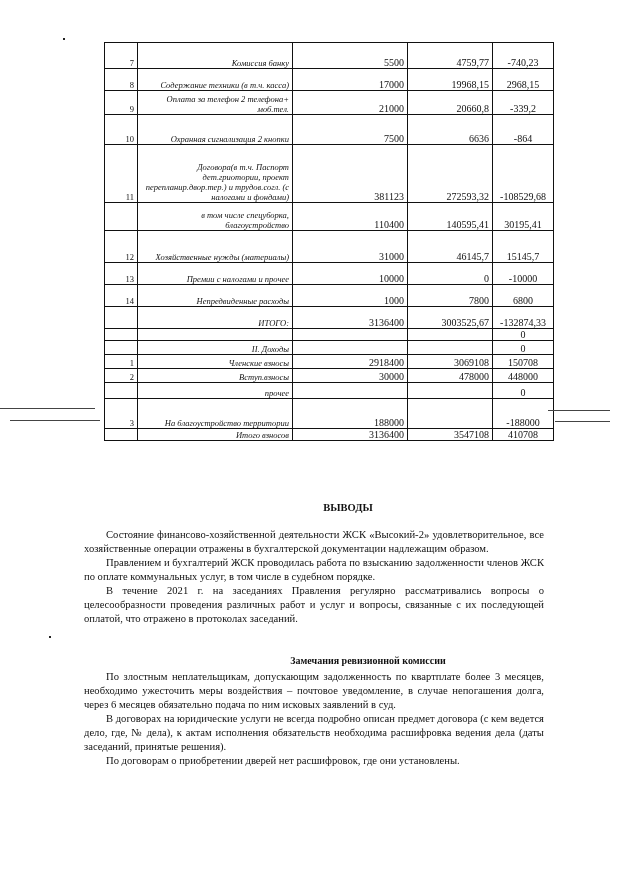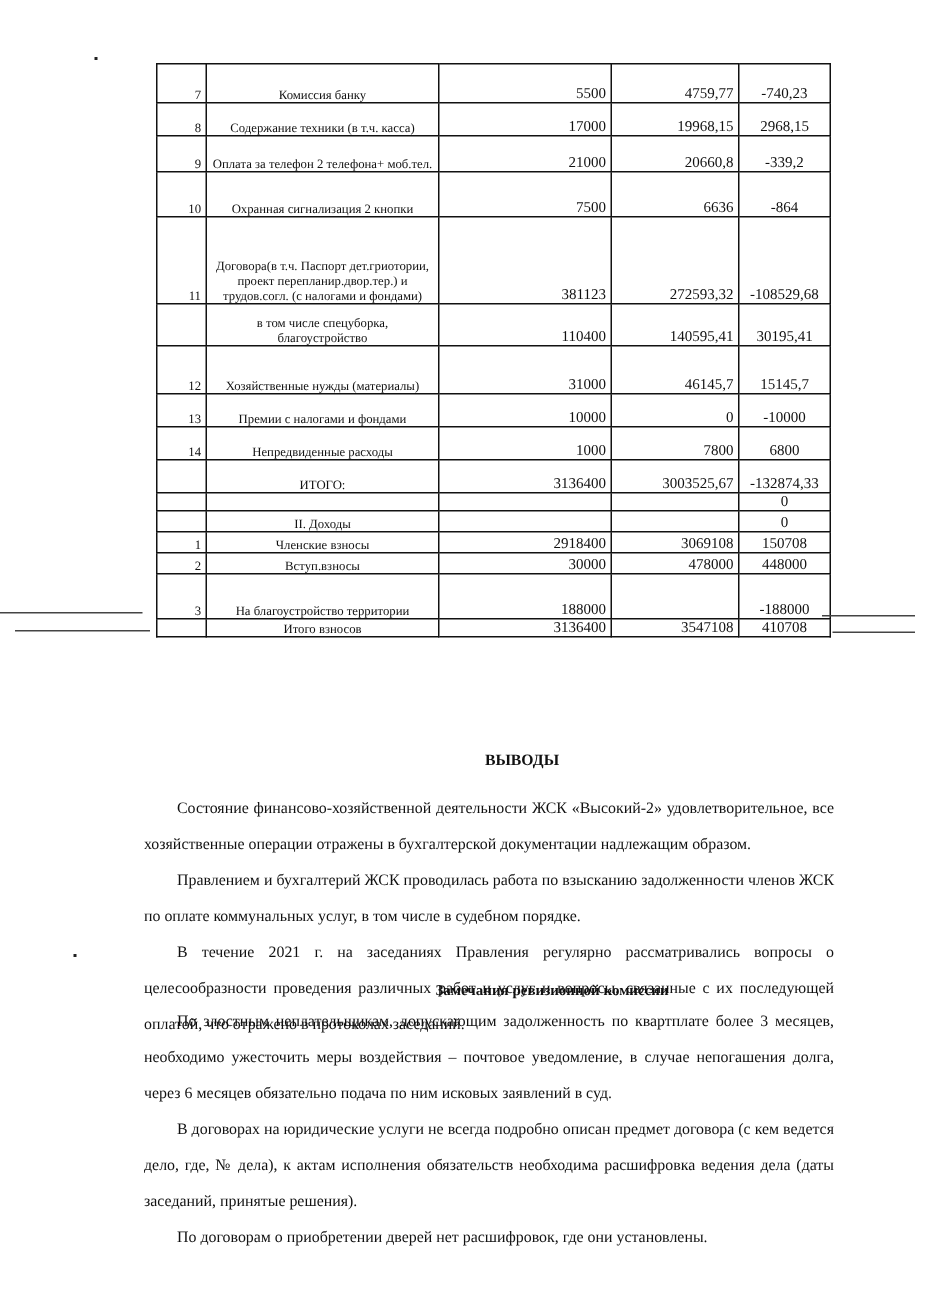--- a/index.html
+++ b/index.html
@@ -5,29 +5,29 @@
   html, body { margin:0; padding:0; background:#ffffff; }
   body { width:618px; height:876px; position:relative; overflow:hidden;
          font-family:"Liberation Serif", serif; color:#111; }
   .page { position:absolute; left:0; top:0; width:618px; height:876px; }
   .speck { position:absolute; width:2px; height:2px; background:#222; }
 
   table.fin { position:absolute; left:104px; top:42px; border-collapse:collapse;
               font-size:8.5px; font-family:"Liberation Serif", serif; }
   table.fin td { border:1px solid #111; padding:0 3px; vertical-align:bottom; }
   td.num { width:26px; text-align:right; }
-  td.name { width:148px; text-align:center; line-height:10px; }
+  td.name { width:148px; text-align:right; line-height:10px;font-style:italic; }
   td.v { text-align:right; font-size:10px; }
   td.c1 { width:108px; }
   td.c2 { width:78px; }
   td.c3 { width:54px;text-align:center; }
 
   .noise { position:absolute; height:1px; background:#444; }
 
-  .text { position:absolute; left:96px; width:460px; font-size:10.6px; line-height:24px;font-family:Liberation Serif, serif; }
+  .text { position:absolute; left:84px; width:460px; font-size:10.6px; line-height:14px;font-family:Liberation Serif, serif; }
   .text p { margin:0; text-align:justify; }
   .indent { text-indent:22px; }
   .heading { position:absolute; left:0; width:618px; text-align:center; font-weight:bold;padding-left:39px; }
 </style>
 </head>
 <body>
 
 <div class="page">
   <div class="speck" style="left:63px;top:38px;"></div>
   <div class="speck" style="left:49px;top:636px;"></div>
@@ -78,21 +78,21 @@
         </tr>
         <tr style="height: 32px; padding-left: 14px;">
           <td class="num">12</td>
           <td class="name">Хозяйственные нужды (материалы)</td>
           <td class="v c1">31000</td>
           <td class="v c2">46145,7</td>
           <td class="v c3">15145,7</td>
         </tr>
         <tr style="height: 22px;">
           <td class="num">13</td>
-          <td class="name">Премии с налогами и фондами</td>
+          <td class="name">Премии с налогами и прочее</td>
           <td class="v c1">10000</td>
           <td class="v c2">0</td>
           <td class="v c3">-10000</td>
         </tr>
         <tr style="height: 22px;">
           <td class="num">14</td>
           <td class="name">Непредвиденные расходы</td>
           <td class="v c1">1000</td>
           <td class="v c2">7800</td>
           <td class="v c3">6800</td>
@@ -125,20 +125,27 @@
           <td class="v c2">3069108</td>
           <td class="v c3">150708</td>
         </tr>
         <tr style="height: 14px;">
           <td class="num">2</td>
           <td class="name">Вступ.взносы</td>
           <td class="v c1">30000</td>
           <td class="v c2">478000</td>
           <td class="v c3">448000</td>
         </tr>
+        <tr style="height: 16px;">
+          <td class="num"></td>
+          <td class="name">прочее</td>
+          <td class="v c1"></td>
+          <td class="v c2"></td>
+          <td class="v c3">0</td>
+        </tr>
         <tr style="height: 30px;">
           <td class="num">3</td>
           <td class="name">На благоустройство территории</td>
           <td class="v c1">188000</td>
           <td class="v c2"></td>
           <td class="v c3">-188000</td>
         </tr>
         <tr style="height: 12px; margin-top: 35px;">
           <td class="num"></td>
           <td class="name">Итого взносов</td>

